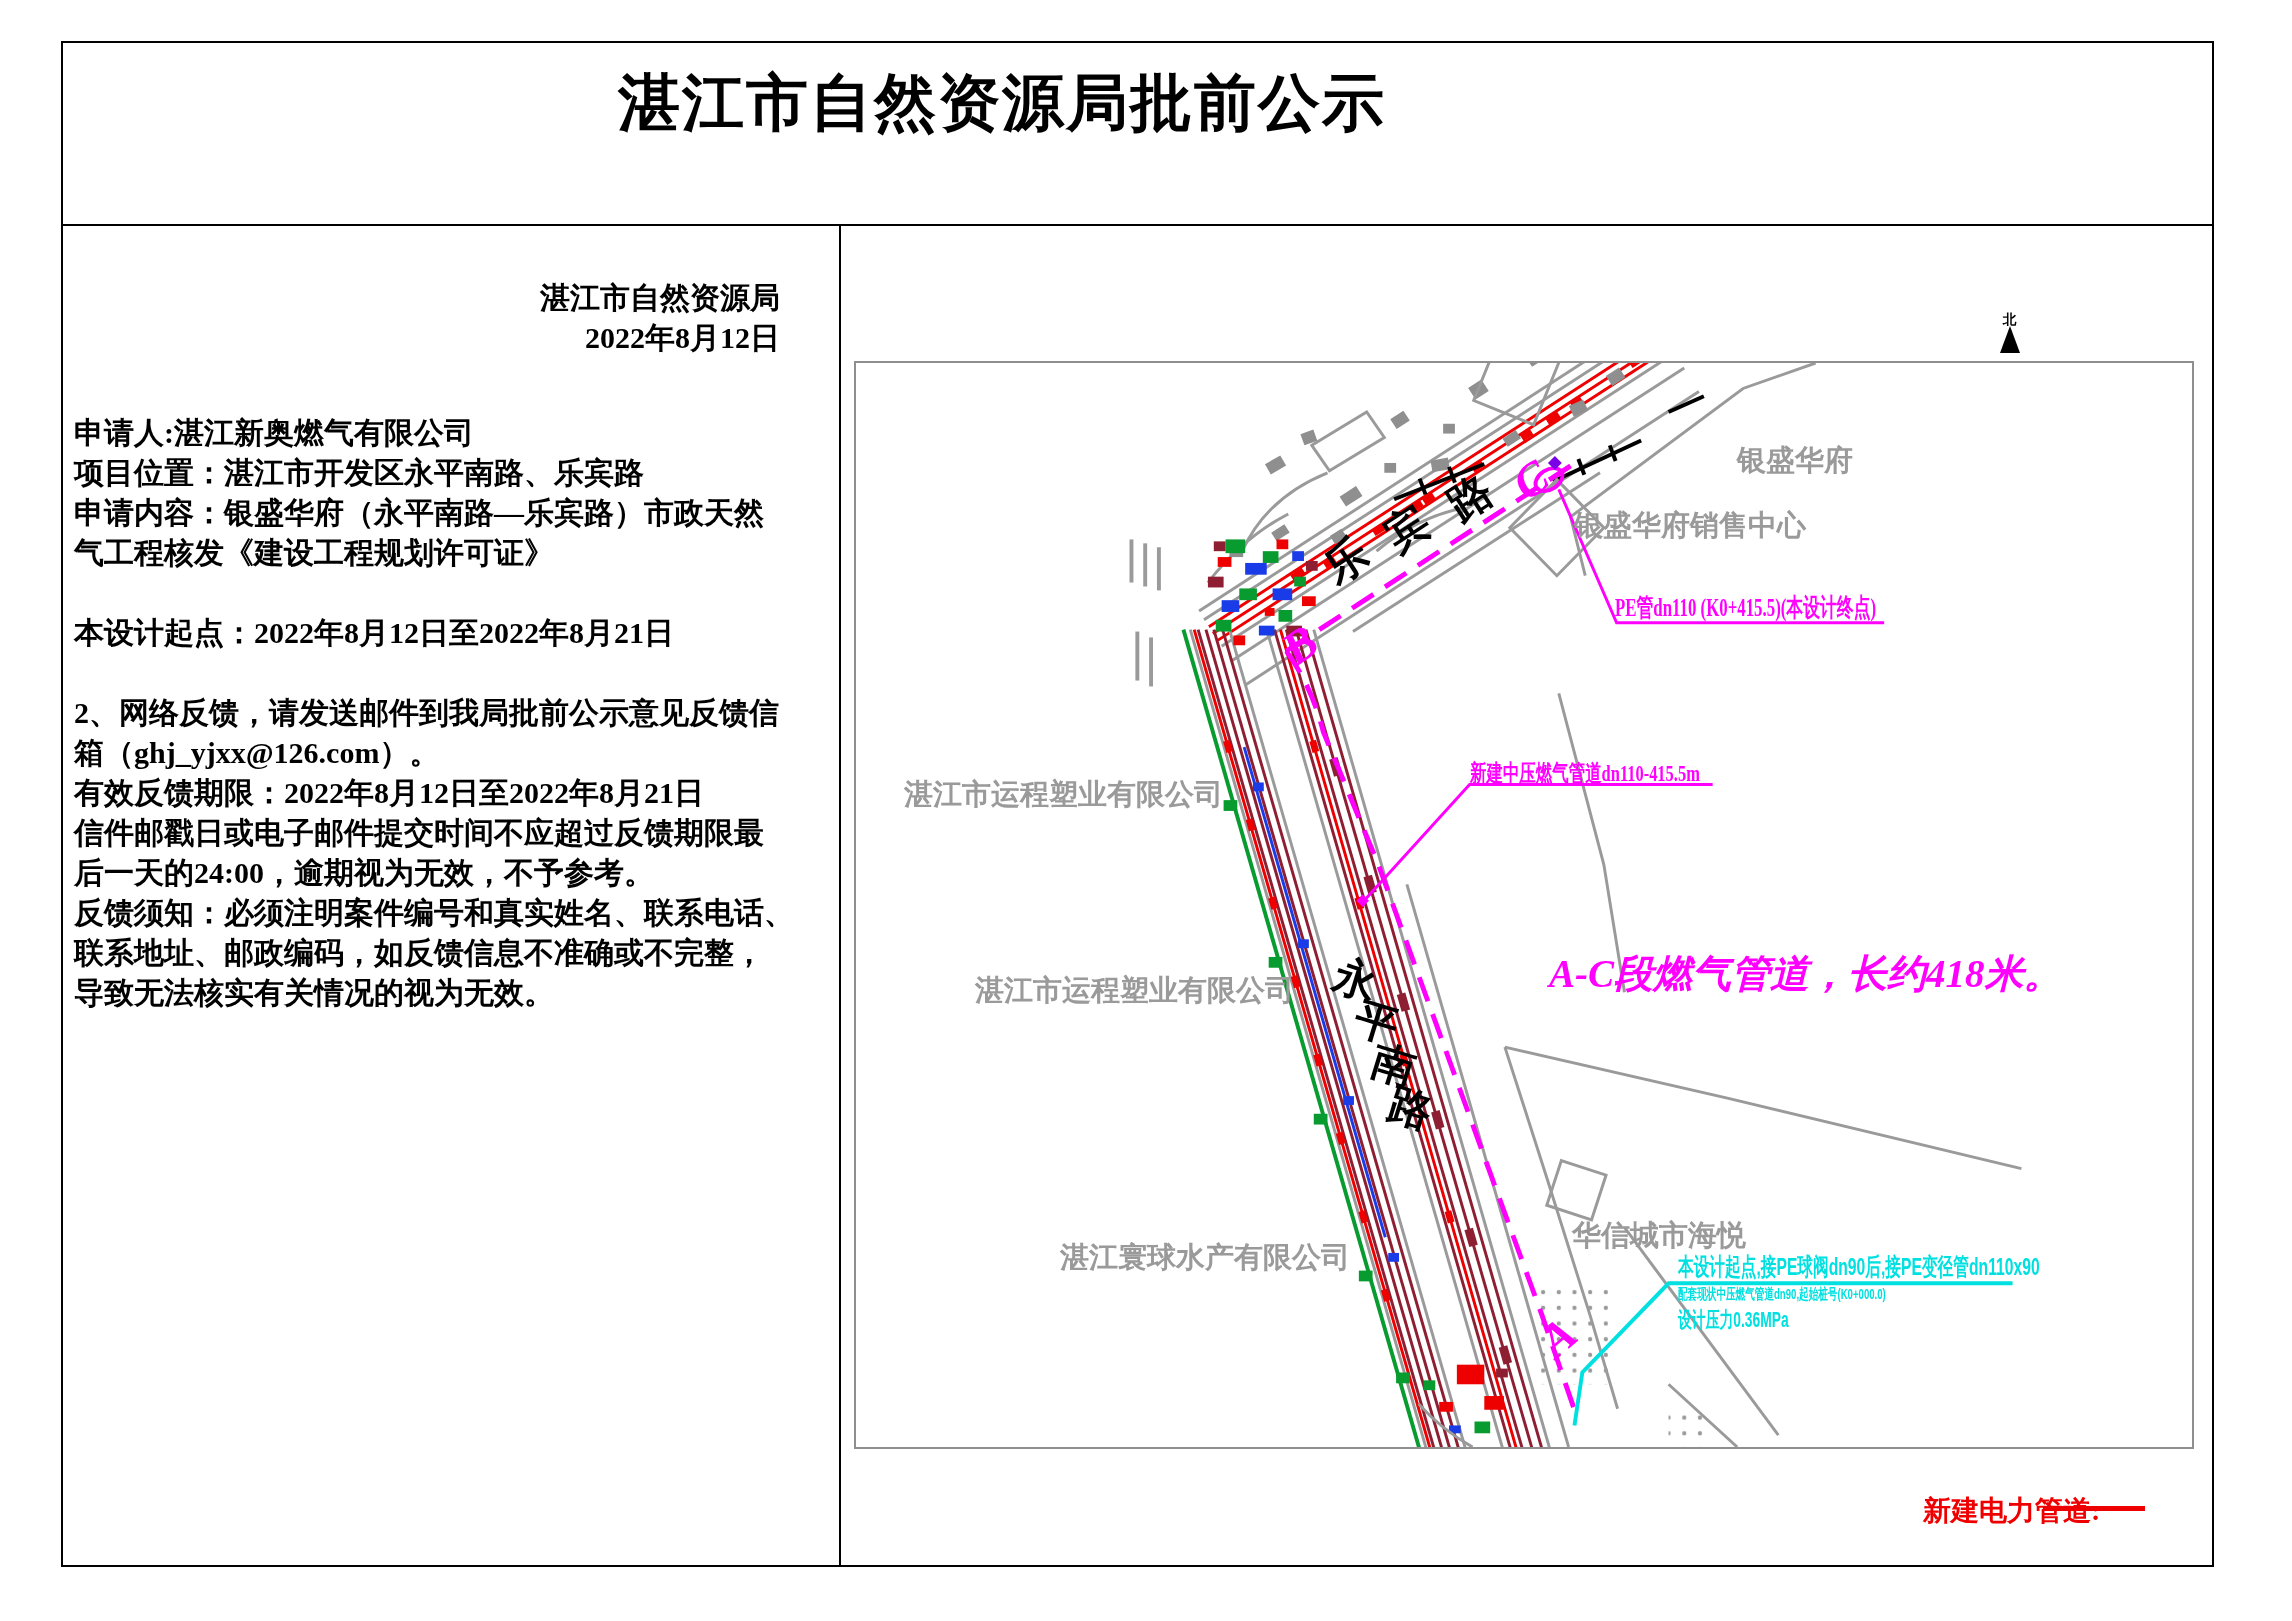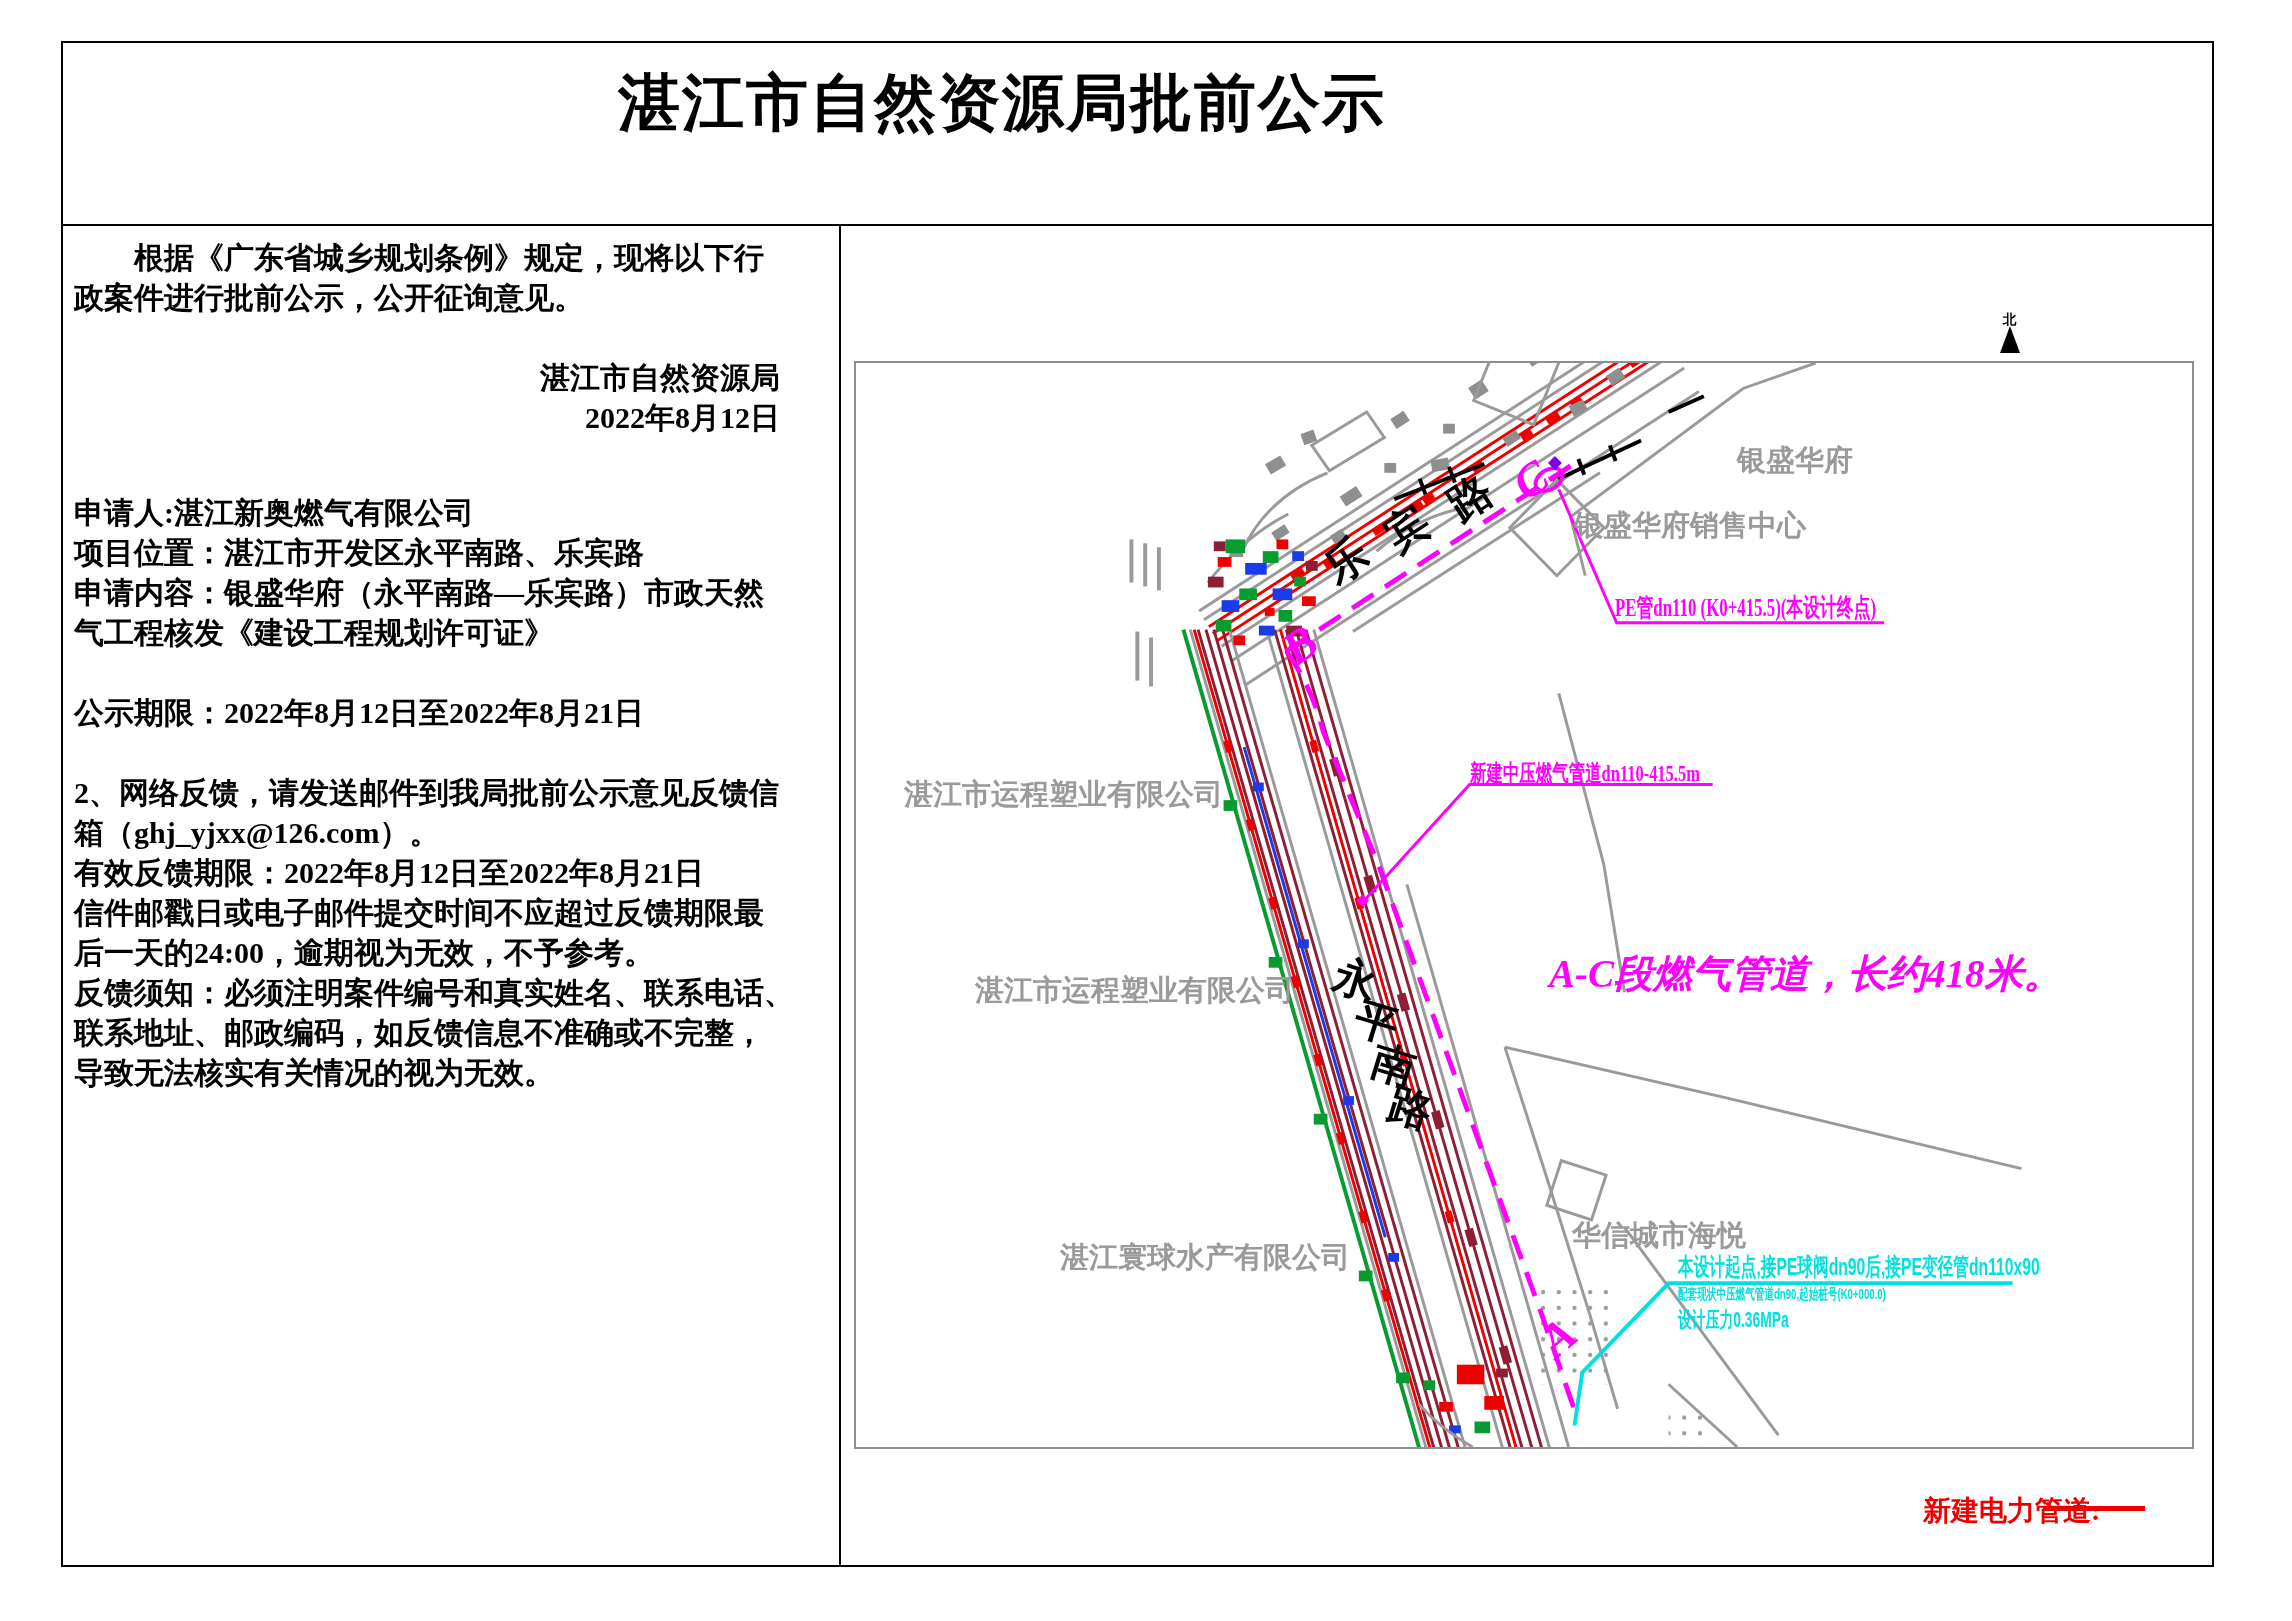--- a/index.html
+++ b/index.html
@@ -55,31 +55,29 @@
 </head>
 <body>
 
 <div class="abs" id="outer-border"></div>
 
 <div class="abs" id="page-title">湛江市自然资源局批前公示</div>
 <div class="abs" id="title-sep"></div>
 <div class="abs" id="col-divider"></div>
 
 <div class="abs" id="notice">
-  <p>　　根据《广东省城乡规划条例》规定，现将以下行
-政案件进行批前公示，公开征询意见。</p>
   <div id="sign-block">
     <div>湛江市自然资源局</div>
     <div>2022年8月12日</div>
   </div>
   <p class="gap" style="margin-top:55px">申请人:湛江新奥燃气有限公司
 项目位置：湛江市开发区永平南路、乐宾路
 申请内容：银盛华府（永平南路—乐宾路）市政天然
 气工程核发《建设工程规划许可证》</p>
-  <p class="gap">公示期限：2022年8月12日至2022年8月21日</p>
+  <p class="gap">本设计起点：2022年8月12日至2022年8月21日</p>
   <p class="gap">2、网络反馈，请发送邮件到我局批前公示意见反馈信
 箱（ghj_yjxx@126.com）。
 有效反馈期限：2022年8月12日至2022年8月21日
 信件邮戳日或电子邮件提交时间不应超过反馈期限最
 后一天的24:00，逾期视为无效，不予参考。
 反馈须知：必须注明案件编号和真实姓名、联系电话、
 联系地址、邮政编码，如反馈信息不准确或不完整，
 导致无法核实有关情况的视为无效。</p>
 </div>
 

